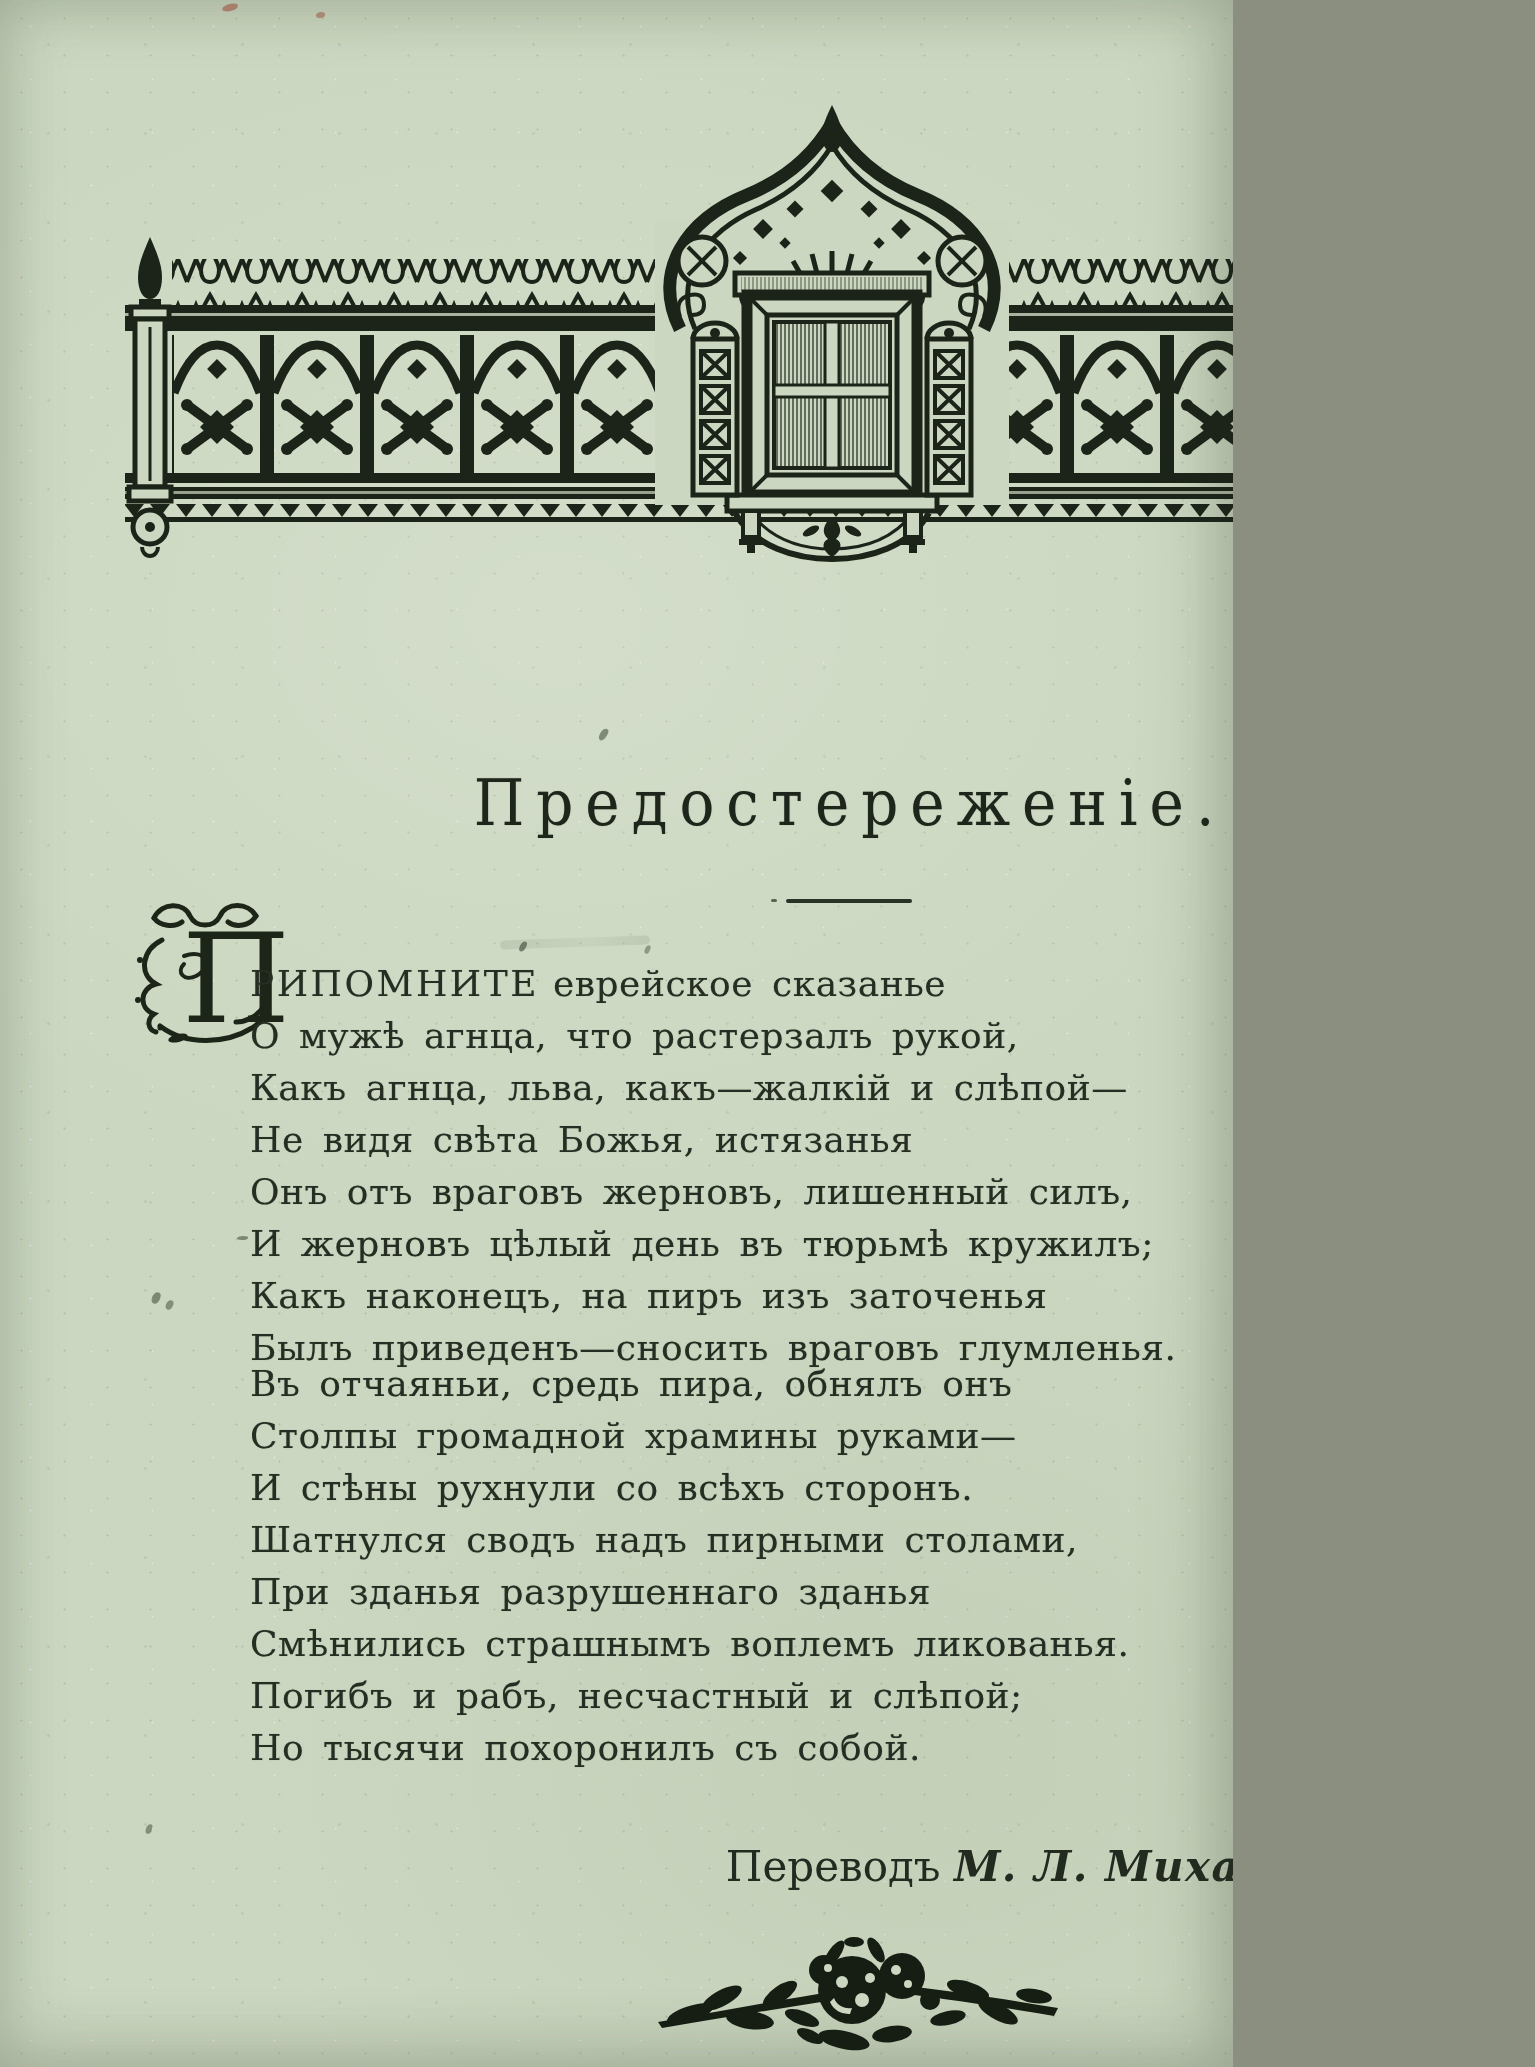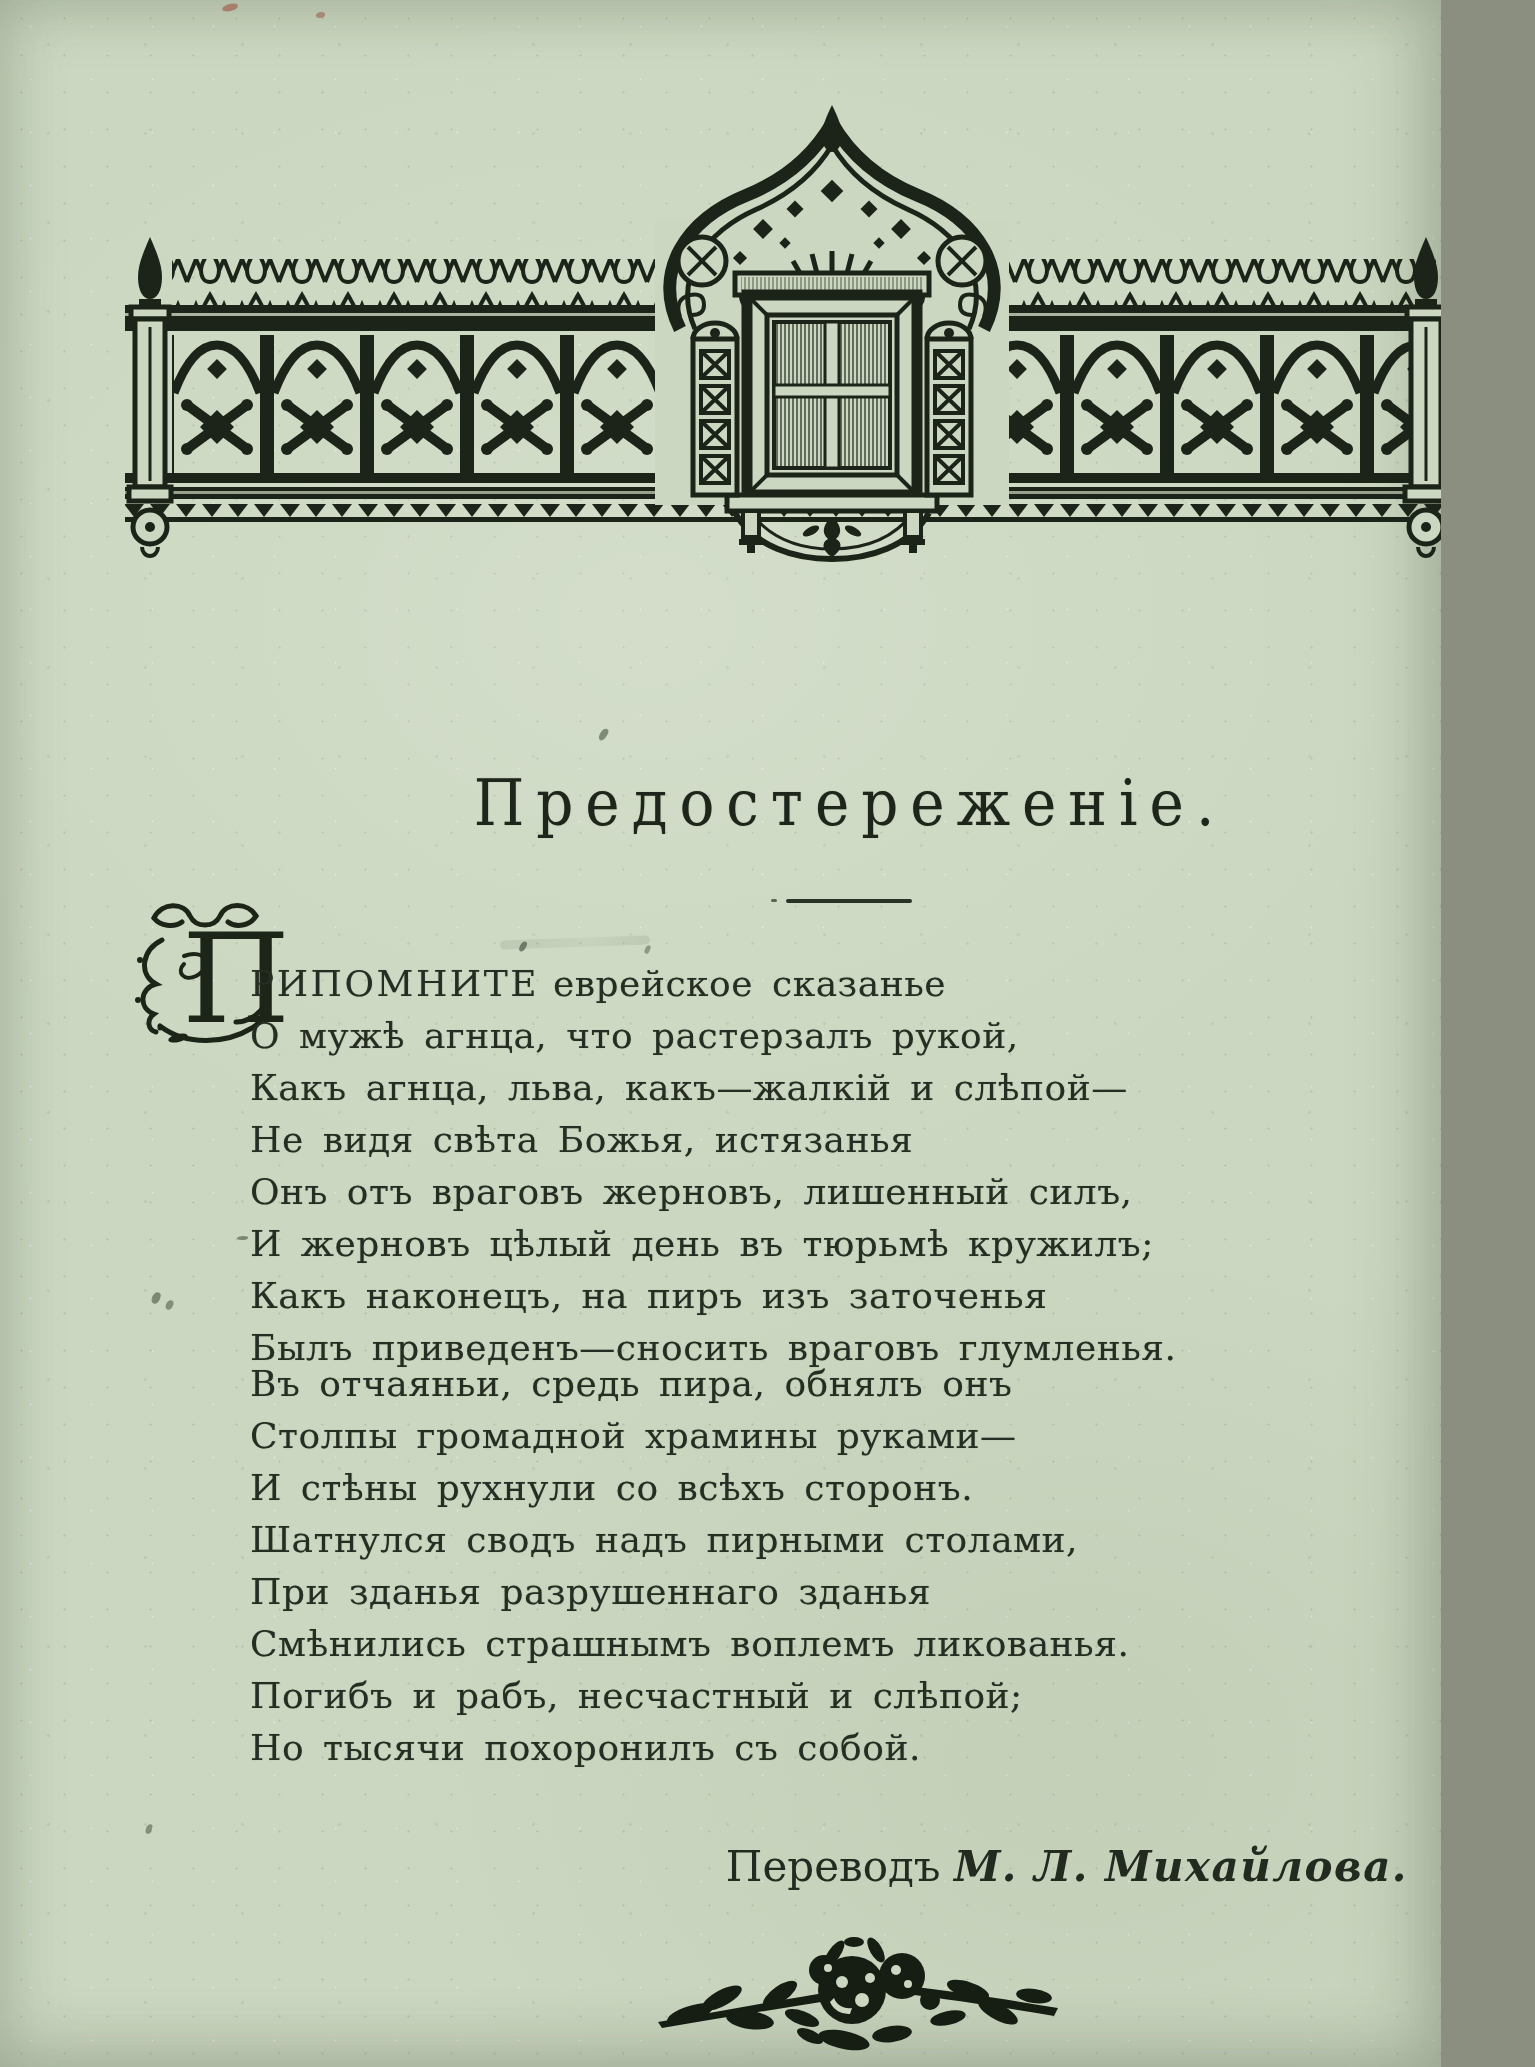--- a/index.html
+++ b/index.html
@@ -1,17 +1,17 @@
 <!DOCTYPE html>
 <html><head>
 <meta charset="utf-8">
 <style>
   html,body{margin:0;padding:0;background:#8a8f80;}
   .page{
-    position:relative;width:1441px;height:2067px;overflow:hidden;
+    position:relative;width:1233px;height:2067px;overflow:hidden;
     background-color:#cbd7c0;
     background-image:
       radial-gradient(ellipse 1200px 900px at 45% 30%, rgba(255,255,255,0.16), rgba(255,255,255,0) 70%),
       radial-gradient(ellipse 1000px 800px at 75% 85%, rgba(130,140,112,0.10), rgba(0,0,0,0) 70%),
       radial-gradient(circle, rgba(70,80,55,0.16) 0.8px, transparent 1.4px),
       radial-gradient(circle, rgba(255,255,255,0.45) 0.7px, transparent 1.2px),
       radial-gradient(circle, rgba(90,95,70,0.12) 1px, transparent 1.7px);
     background-size:auto,auto,43px 37px,61px 53px,97px 89px;
     box-shadow:inset -30px 0 70px rgba(92,102,82,.20), inset 0 -24px 60px rgba(92,102,82,.14),
                inset 18px 0 60px rgba(108,114,94,.10), inset 0 14px 40px rgba(108,114,94,.08);

